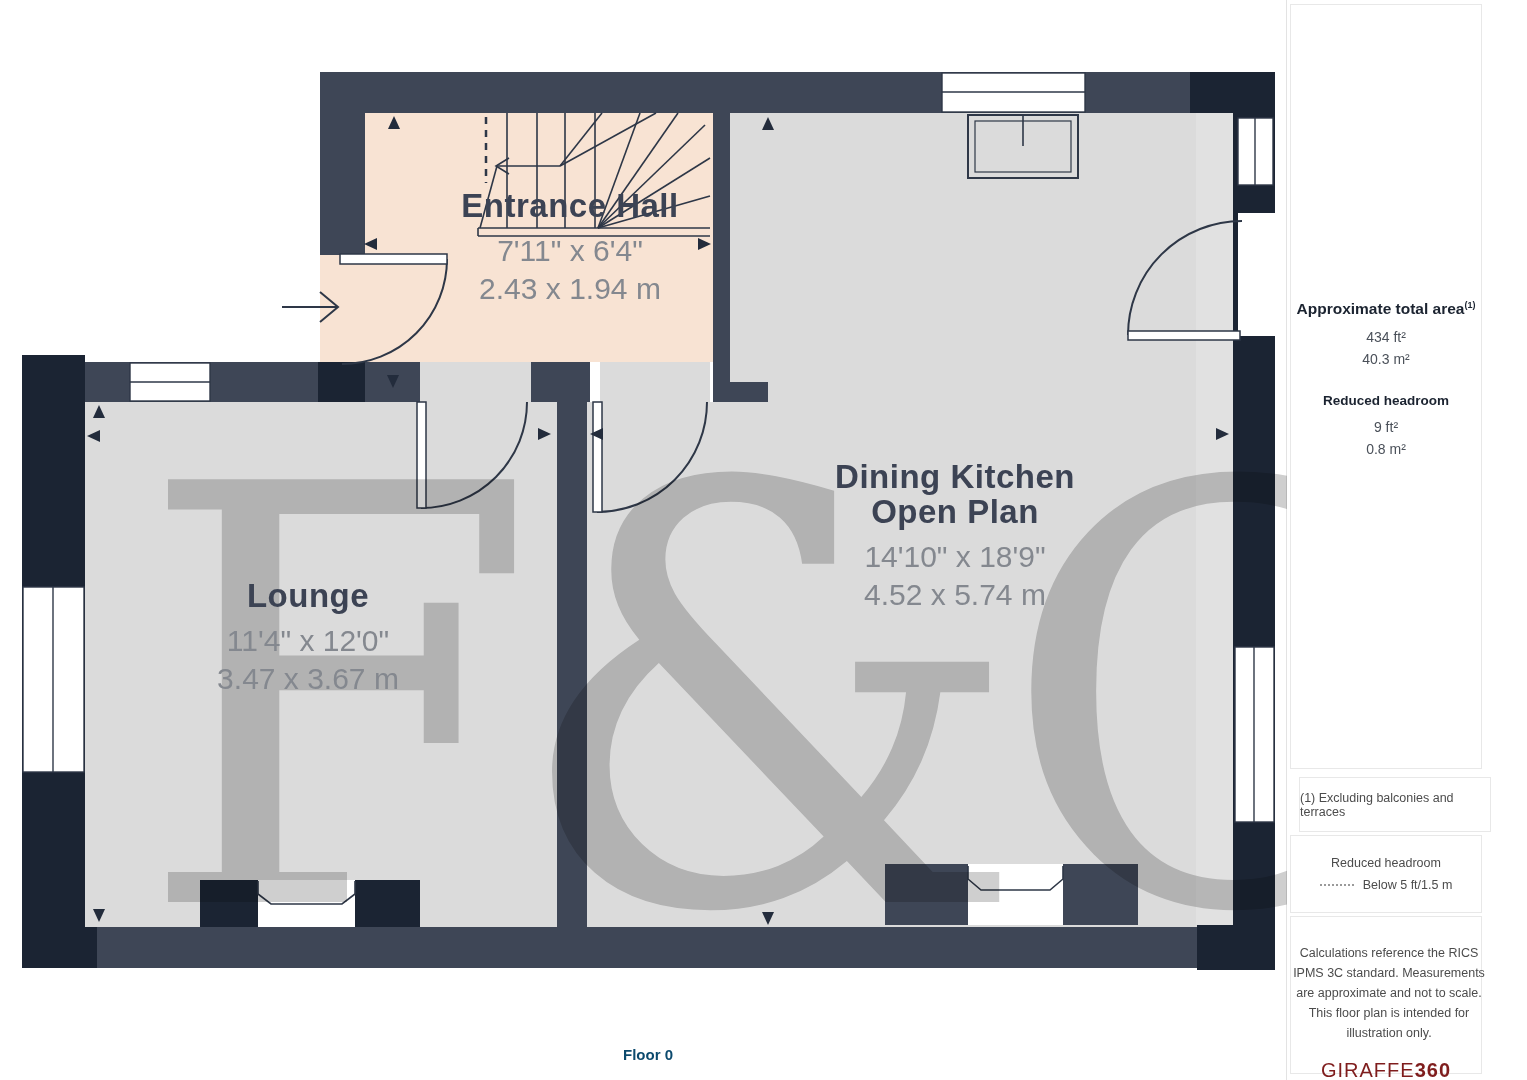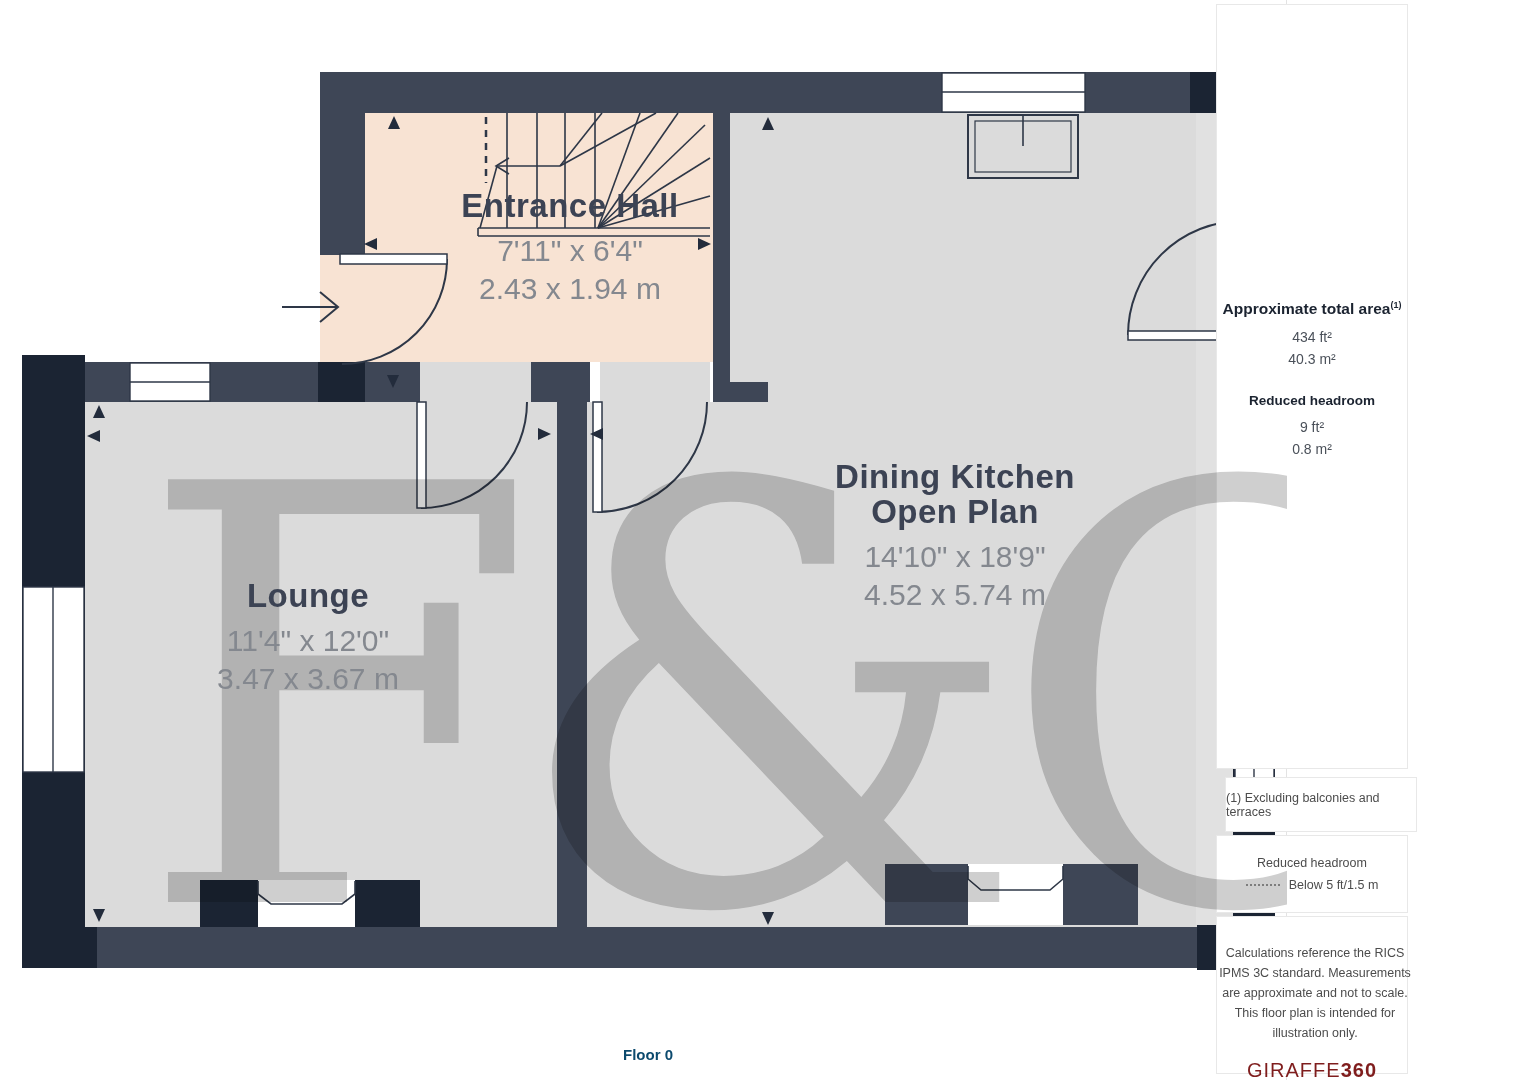--- a/index.html
+++ b/index.html
@@ -15,21 +15,21 @@
   
   .room-label{position:absolute;z-index:3;text-align:center;transform:translate(-50%,-50%);white-space:nowrap;}
   .room-label .name{font-weight:700;font-size:33px;color:#3c4354;letter-spacing:.5px;line-height:35px;}
   .room-label .dims{font-weight:400;font-size:30px;color:#84888f;line-height:38px;margin-top:9px;}
   
   .floor-caption{position:absolute;left:648px;top:1046px;transform:translateX(-50%);
                  font-size:15px;font-weight:700;color:#0c4a6e;z-index:3;}
   
   .page-divider{position:absolute;left:1286px;top:0;width:1px;height:1080px;background:#e3e3e3;}
   
-  .side-box{position:absolute;left:1216px;width:192px;background:#fff;border:1px solid #e8e8e8;
+  .side-box{position:absolute;left:1290px;width:192px;background:#fff;border:1px solid #e8e8e8;
             box-sizing:border-box;color:#4c4c4c;}
   .box-main{top:4px;height:765px;}
   .box-main .inner{padding-top:295px;text-align:center;}
   .stat-title{font-size:15.5px;font-weight:700;color:#1b2330;}
   .stat-title sup{font-size:9px;}
   .stat-value{font-size:14px;color:#4a5059;line-height:22px;}
   .stat-gap{height:8px;}
   .stat-subtitle{font-size:13.5px;font-weight:700;color:#1b2330;margin-top:23px;}
   .box-note{top:777px;height:55px;display:flex;align-items:center;justify-content:center;
             font-size:12.5px;margin-left:9px;}

